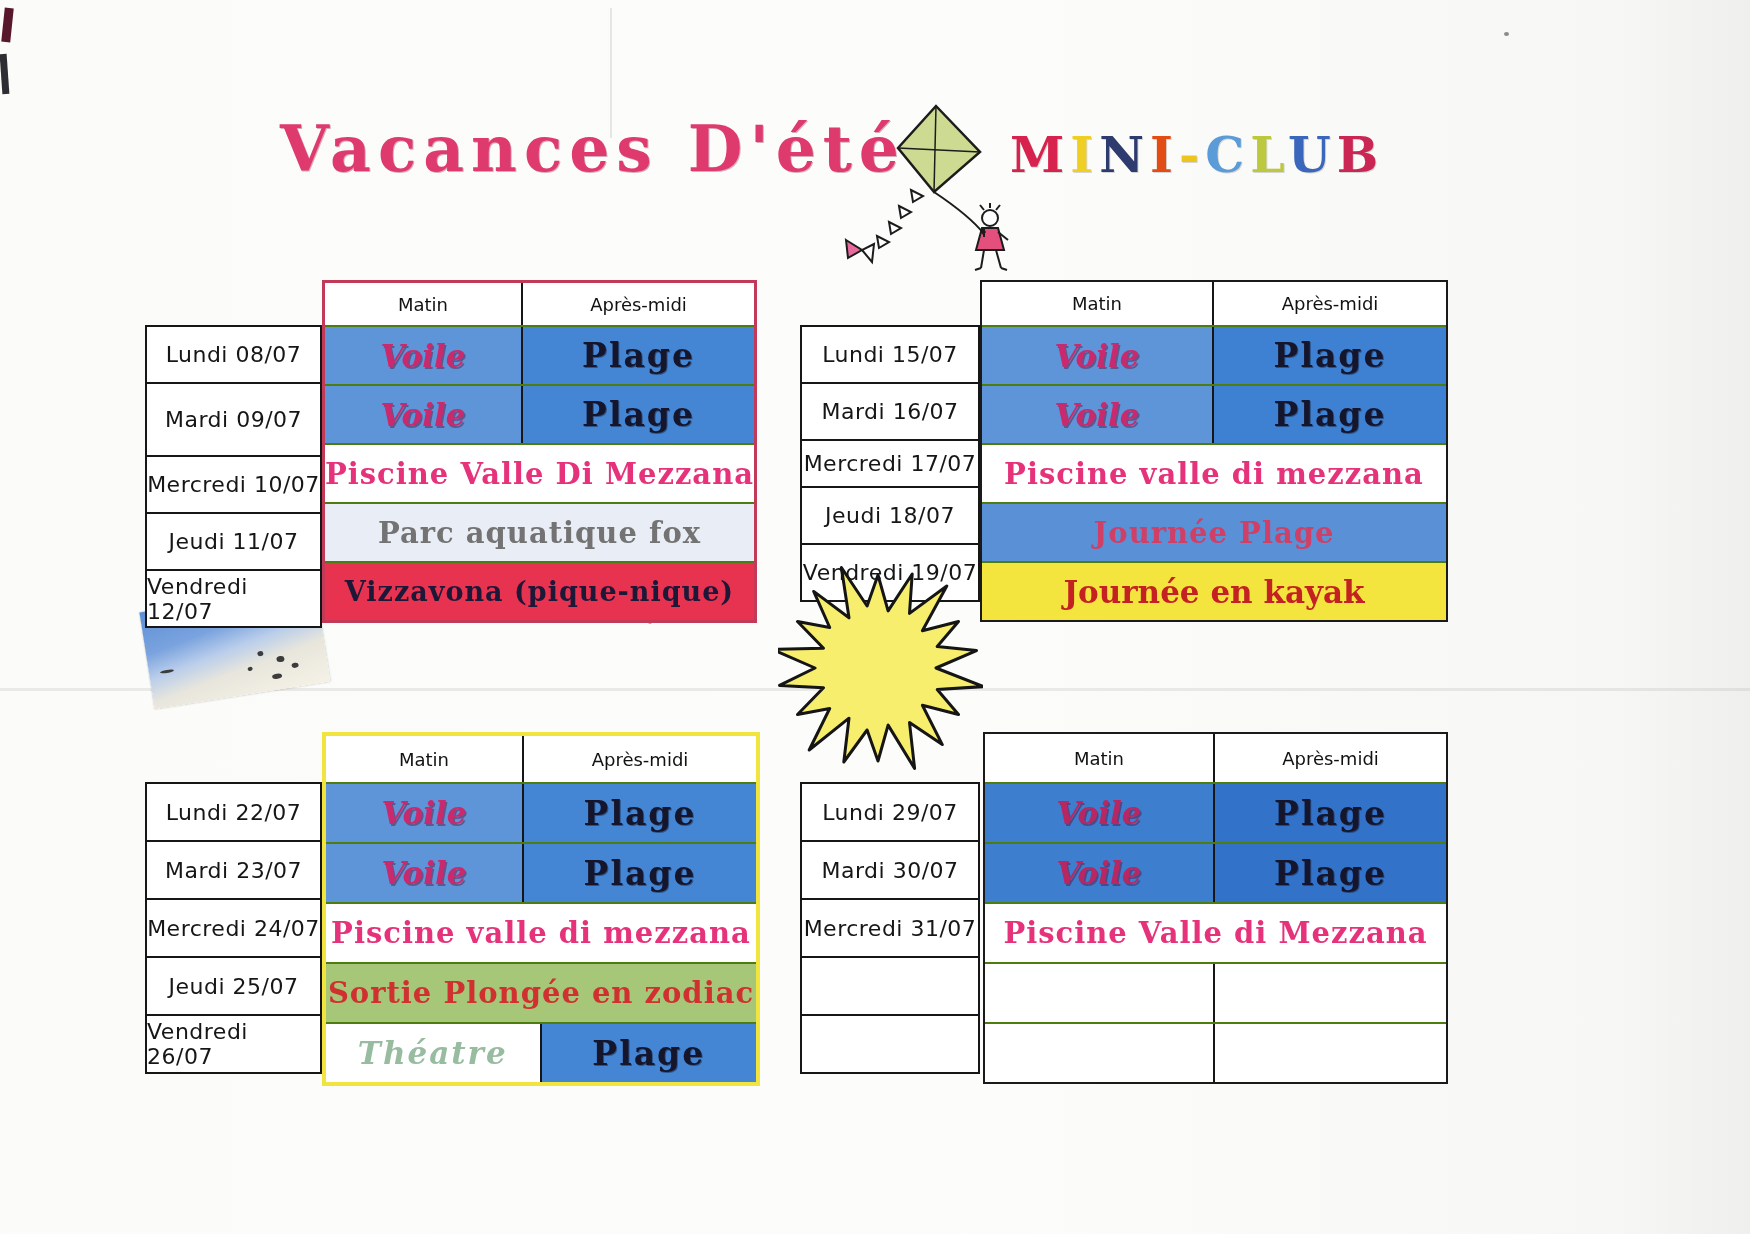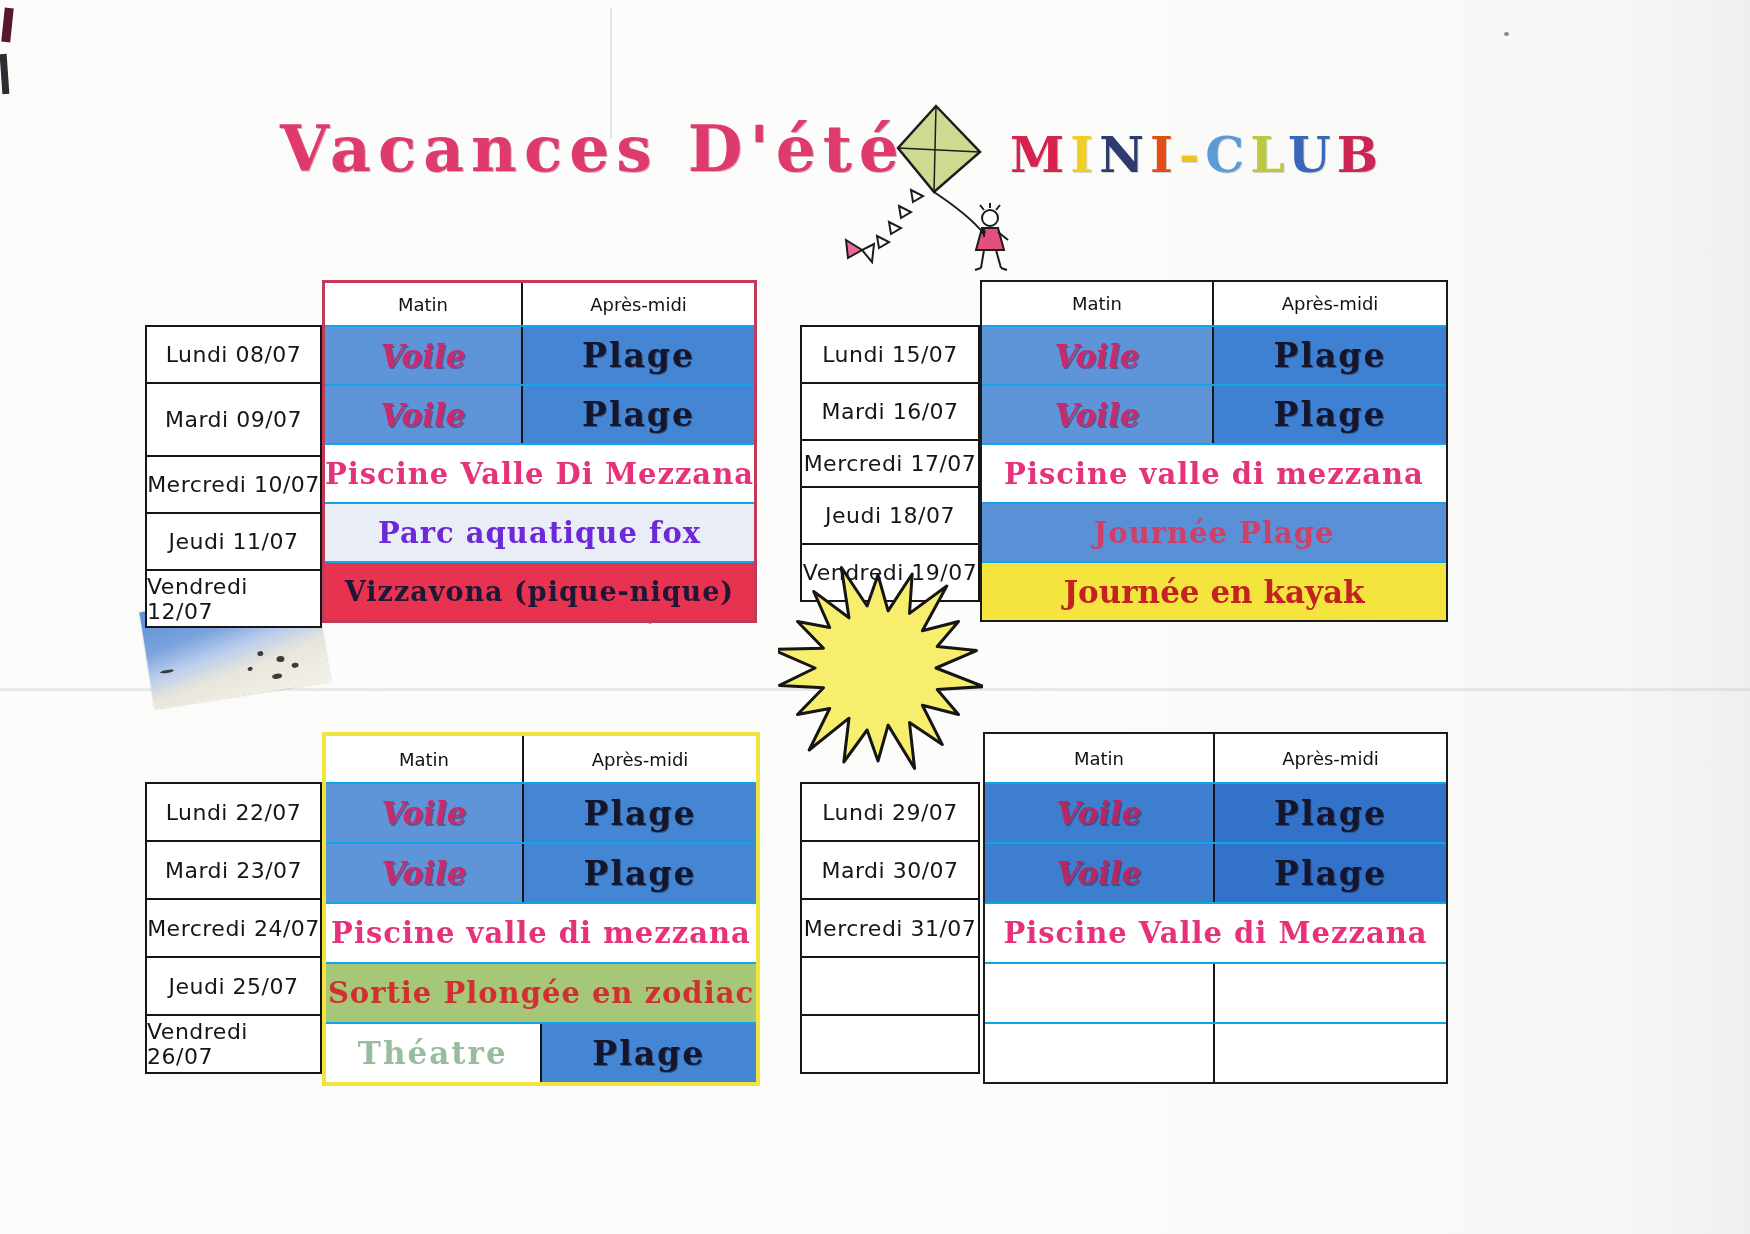--- a/index.html
+++ b/index.html
@@ -31,21 +31,21 @@
   
   .sched{position:absolute;z-index:2;}
   .daycol{position:absolute;}
   .daycell{
     display:flex;align-items:center;justify-content:center;box-sizing:border-box;
     background:#fff;border:2px solid #161616;
   }
   .daycell + .daycell{margin-top:-2px;}
   .daytxt{font-size:22px;letter-spacing:.5px;}
   .actarea{position:absolute;box-sizing:border-box;background:#fff;}
-  .arow{display:flex;box-sizing:border-box;border-top:2px solid #0ea5e9;}
+  .arow{display:flex;box-sizing:border-box;border-top:2px solid #4d7c0f;}
   .arow.head{border-top:none;}
   .acell{
     display:flex;align-items:center;justify-content:center;
     box-sizing:border-box;overflow:hidden;white-space:nowrap;
   }
   .acell.first{border-right:2px solid #161616;}
   .htxt{font-size:18px;color:#111;}
   
   .s-script{font-family:"DejaVu Serif",serif;font-style:italic;font-weight:700;font-size:31px;
             text-shadow:1.5px 1.5px 0 rgba(90,10,50,.45);}
@@ -196,21 +196,21 @@
             <span class="s-plage" style="color: rgb(21, 21, 44);">Plage</span>
           </div>
         </div>
         <div class="arow" style="height: 59px;">
           <div class="acell" style="width: 429px; background: rgb(255, 255, 255);">
             <span class="s-stencil" style="color: rgb(229, 50, 122);">Piscine Valle Di Mezzana</span>
           </div>
         </div>
         <div class="arow" style="height: 59px;">
           <div class="acell" style="width: 429px; background: rgb(233, 238, 246);">
-            <span class="s-stencil" style="color: #6d28d9; text-align: center;">Parc aquatique fox</span>
+            <span class="s-stencil" style="color: #737373; text-align: center;">Parc aquatique fox</span>
           </div>
         </div>
         <div class="arow" style="height: 59px;">
           <div class="acell" style="width: 429px; background: rgb(231, 51, 80);">
             <span class="s-darkserif" style="color: rgb(29, 24, 56);">Vizzavona (pique-nique)</span>
           </div>
         </div>
       </div>
     </div>
   <div class="sched" style="left:800px;top:280px;">
@@ -320,21 +320,21 @@
           <div class="acell" style="width: 430px; background: rgb(255, 255, 255);">
             <span class="s-stencil" style="color: rgb(229, 50, 122);">Piscine valle di mezzana</span>
           </div>
         </div>
         <div class="arow" style="height: 60px;">
           <div class="acell" style="width: 430px; background: rgb(166, 198, 120);">
             <span class="s-stencil" style="color: rgb(208, 48, 48);">Sortie Plongée en zodiac</span>
           </div>
         </div>
         <div class="arow" style="height: 60px;">
-          <div class="acell first" style="width: 233px; background: rgb(255, 255, 255);">
+          <div class="acell first" style="width: 233px; background: rgb(255, 255, 255); font-style: italic;">
             <span class="s-theatre" style="color: rgb(151, 188, 159);">Théatre</span>
           </div>
           <div class="acell" style="width: 232px; background: rgb(68, 134, 212);">
             <span class="s-plage" style="color: rgb(21, 21, 44);">Plage</span>
           </div>
         </div>
       </div>
     </div>
   <div class="sched" style="left:800px;top:732px;">
       <div class="daycol" style="left: 0px; top: 50px; width: 180px;">

